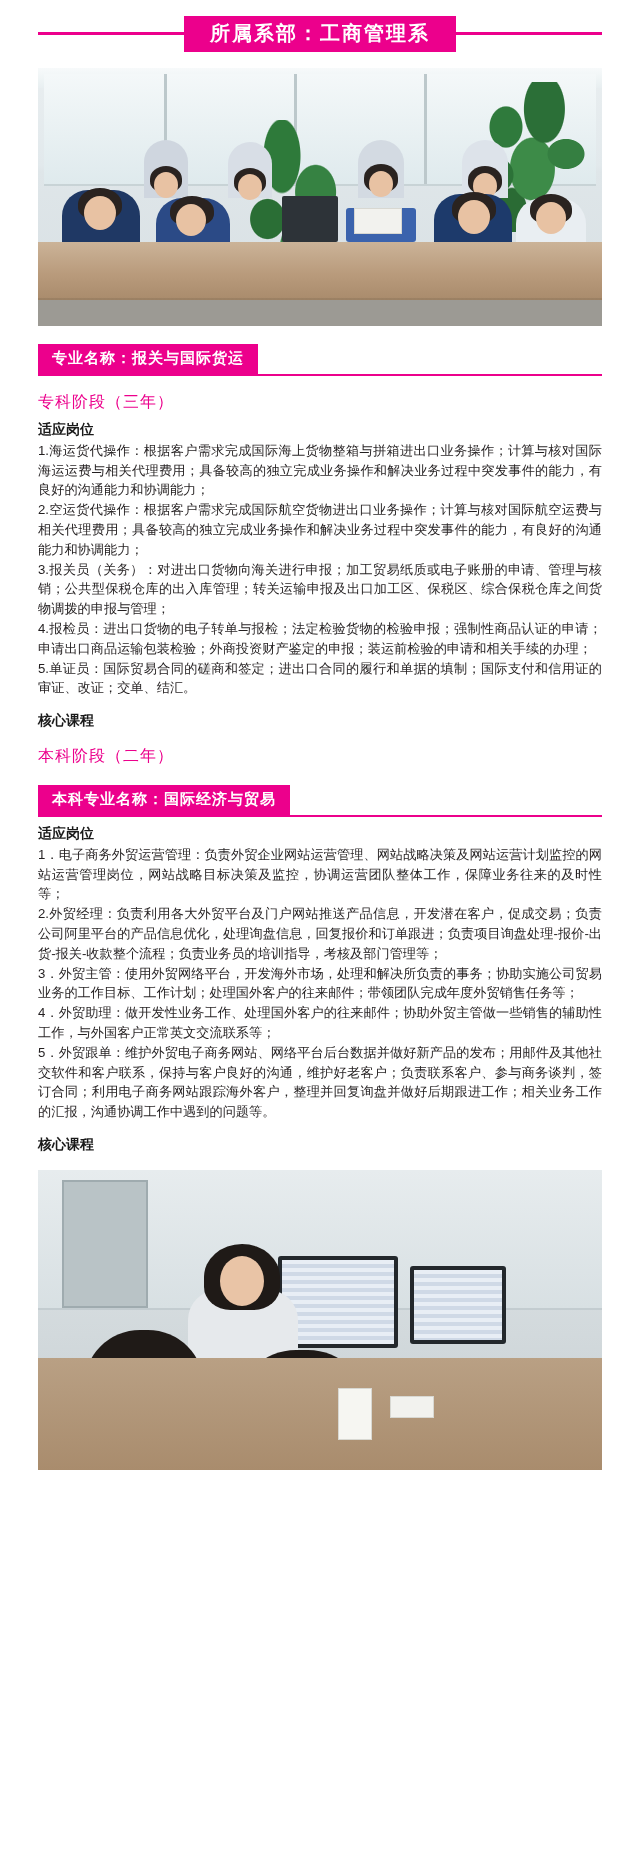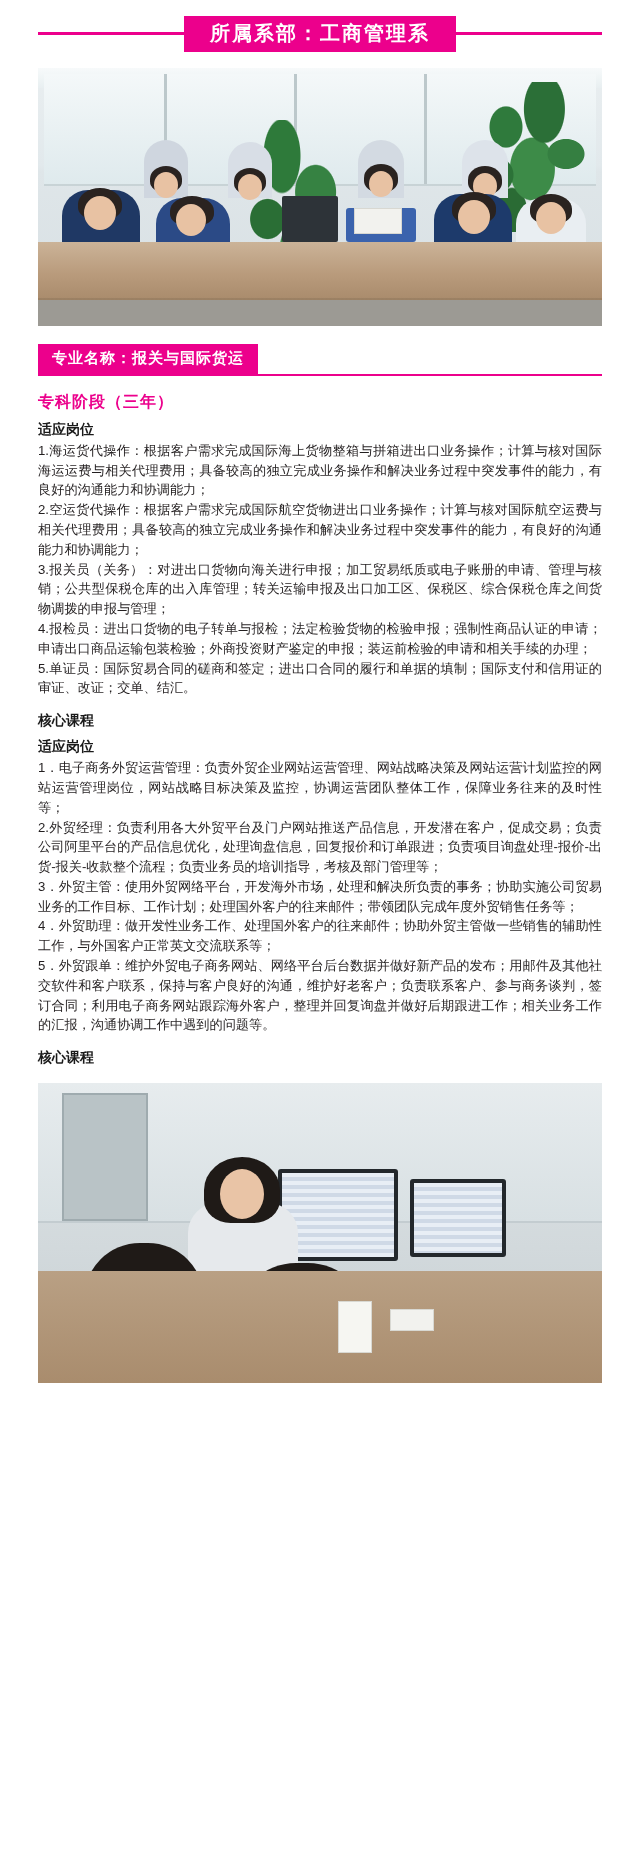--- a/index.html
+++ b/index.html
@@ -181,21 +181,21 @@
   .pill-row {
     margin: 18px 38px 0 38px;
     border-bottom: 2px solid #ec008c;
     padding-bottom: 0;
   }
 
   .stage-title {
     margin: 16px 38px 0 38px;
     color: #ec008c;
     font-size: 16px;
-    font-weight: bold;
+    font-weight: normal;
     letter-spacing: 1px;
   }
   .block-title {
     margin: 8px 38px 0 38px;
     font-size: 14px;
     font-weight: bold;
     color: #1a1a1a;
   }
   .body-text {
     margin: 2px 38px 0 38px;
@@ -275,20 +275,24 @@
   <div class="stage-title">专科阶段（三年）</div>
   <div class="block-title">适应岗位</div>
   <div class="body-text">1.海运货代操作：根据客户需求完成国际海上货物整箱与拼箱进出口业务操作；计算与核对国际海运运费与相关代理费用；具备较高的独立完成业务操作和解决业务过程中突发事件的能力，有良好的沟通能力和协调能力；
 2.空运货代操作：根据客户需求完成国际航空货物进出口业务操作；计算与核对国际航空运费与相关代理费用；具备较高的独立完成业务操作和解决业务过程中突发事件的能力，有良好的沟通能力和协调能力；
 3.报关员（关务）：对进出口货物向海关进行申报；加工贸易纸质或电子账册的申请、管理与核销；公共型保税仓库的出入库管理；转关运输申报及出口加工区、保税区、综合保税仓库之间货物调拨的申报与管理；
 4.报检员：进出口货物的电子转单与报检；法定检验货物的检验申报；强制性商品认证的申请；申请出口商品运输包装检验；外商投资财产鉴定的申报；装运前检验的申请和相关手续的办理；
 5.单证员：国际贸易合同的磋商和签定；进出口合同的履行和单据的填制；国际支付和信用证的审证、改证；交单、结汇。</div>
   <div class="spacer-6"></div>
   <div class="block-title">核心课程</div>
 
+  <div class="stage-title">本科阶段（二年）</div>
+  <div class="pill-row">
+    <span class="pill">本科专业名称：国际经济与贸易</span>
+  </div>
   <div class="block-title">适应岗位</div>
   <div class="body-text">1．电子商务外贸运营管理：负责外贸企业网站运营管理、网站战略决策及网站运营计划监控的网站运营管理岗位，网站战略目标决策及监控，协调运营团队整体工作，保障业务往来的及时性等；
 2.外贸经理：负责利用各大外贸平台及门户网站推送产品信息，开发潜在客户，促成交易；负责公司阿里平台的产品信息优化，处理询盘信息，回复报价和订单跟进；负责项目询盘处理-报价-出货-报关-收款整个流程；负责业务员的培训指导，考核及部门管理等；
 3．外贸主管：使用外贸网络平台，开发海外市场，处理和解决所负责的事务；协助实施公司贸易业务的工作目标、工作计划；处理国外客户的往来邮件；带领团队完成年度外贸销售任务等；
 4．外贸助理：做开发性业务工作、处理国外客户的往来邮件；协助外贸主管做一些销售的辅助性工作，与外国客户正常英文交流联系等；
 5．外贸跟单：维护外贸电子商务网站、网络平台后台数据并做好新产品的发布；用邮件及其他社交软件和客户联系，保持与客户良好的沟通，维护好老客户；负责联系客户、参与商务谈判，签订合同；利用电子商务网站跟踪海外客户，整理并回复询盘并做好后期跟进工作；相关业务工作的汇报，沟通协调工作中遇到的问题等。</div>
   <div class="spacer-6"></div>
   <div class="block-title">核心课程</div>
 
   <div class="photo-wrap photo-bottom">

